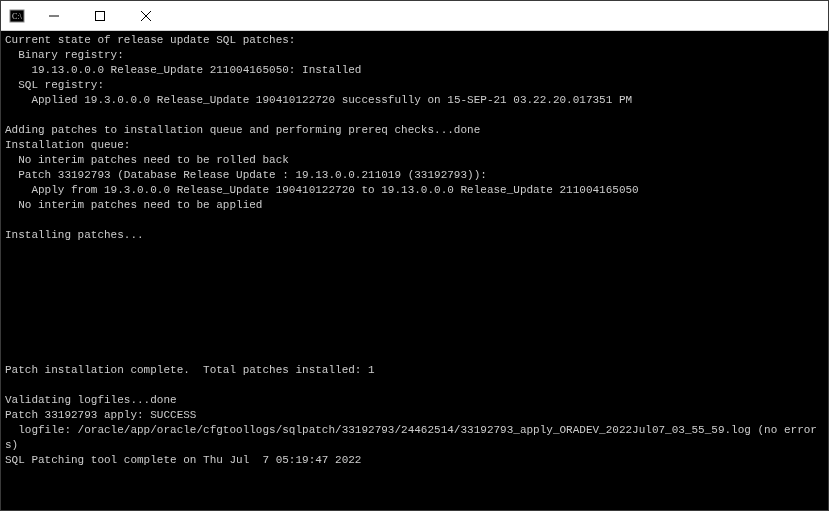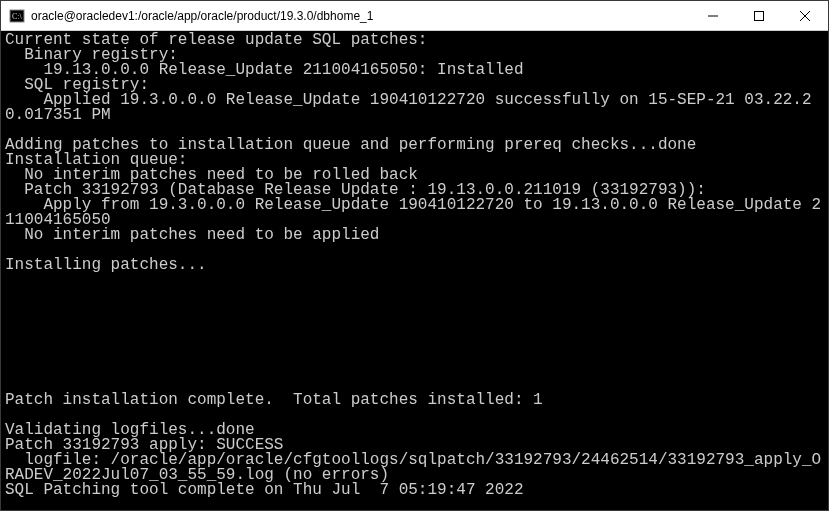--- a/index.html
+++ b/index.html
@@ -54,40 +54,39 @@
     align-items: center;
     justify-content: center;
     cursor: pointer;
   }
   .win-btn svg { stroke: #000; }
   .terminal {
     flex: 1;
     background: #000000;
     color: #cccccc;
     font-family: Consolas, "Courier New", monospace;
-    font-size: 16px;
+    font-size: 11px;
     line-height: 15px;
     padding: 2px 4px;
     white-space: pre-wrap;
     word-break: break-all;
     overflow: hidden;
   }
 </style>
 </head>
 <body>
 
 <div class="window">
   <div class="titlebar">
     <span class="title-icon">
       <svg width="16" height="16" viewBox="0 0 16 16">
         <rect x="1" y="2" width="14" height="12" fill="#000" stroke="#888" stroke-width="1"></rect>
         <text x="3" y="11" font-size="8" fill="#ccc" font-family="Consolas">C:\</text>
       </svg>
     </span>
-    <span class="title-text">oracle@oracledev1:/oracle/app/oracle/product/19.3.0/dbhome_1</span>
     <div class="win-controls">
       <div class="win-btn">
         <svg width="10" height="10" viewBox="0 0 10 10">
             <line x1="0" y1="5" x2="10" y2="5" stroke-width="1"></line>
           </svg>
       </div>
       <div class="win-btn">
         <svg width="10" height="10" viewBox="0 0 10 10">
             <rect x="0.5" y="0.5" width="9" height="9" fill="none" stroke-width="1"></rect>
           </svg>

